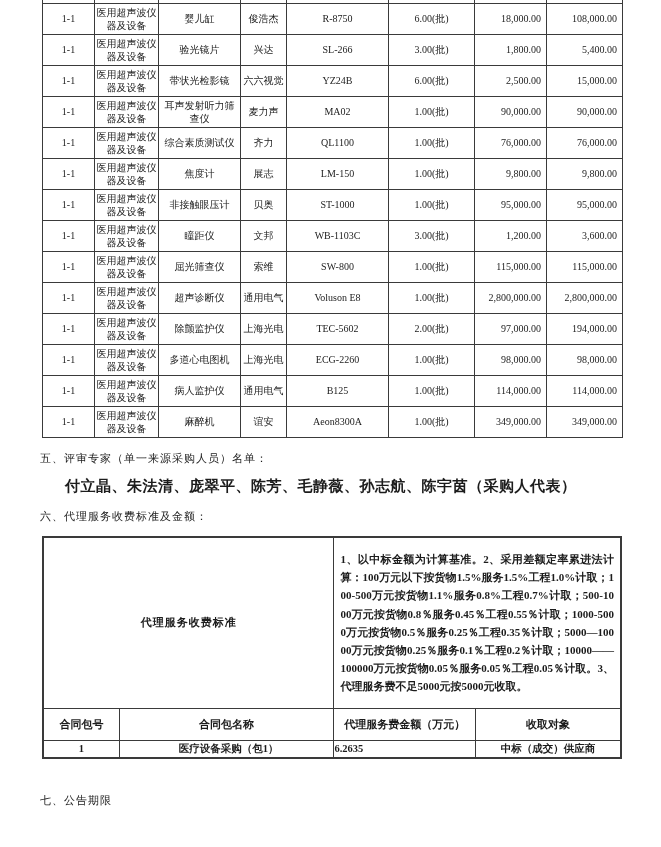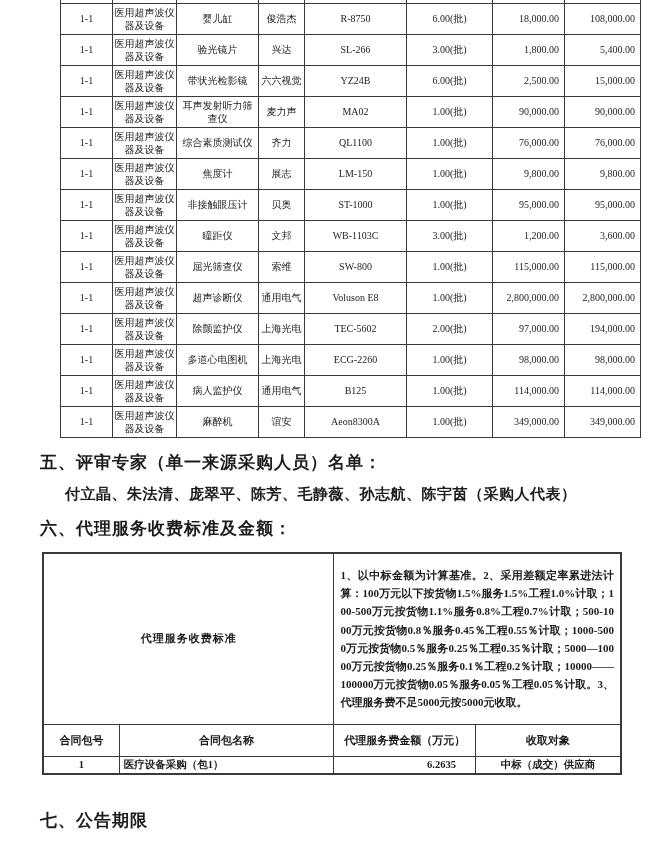--- a/index.html
+++ b/index.html
@@ -11,43 +11,43 @@
     color:#1c1c1c;
     font-family:"Liberation Serif","DejaVu Serif",serif;
     overflow:hidden;
   }
 
   
   .items-table {
     border-collapse:collapse;
     table-layout:fixed;
     width:580px;
-    margin-left:60px;
+    margin-left:42px;
   }
   .items-table td {
     border:1px solid #3a3a3a;
     font-size:10px;
     line-height:13px;
     text-align:center;
     vertical-align:middle;
     padding:2px 1px;
     word-break:break-all;
   }
   .items-table tr.stub td {
     height:3px; padding:0; font-size:0; line-height:0;
     border-top:none;
   }
   .items-table td.num { text-align:right; padding-right:5px; }
   .items-table tr.data-row { height:31px; }
 
   
   .sec-heading {
     margin:13px 0 0 40px;
-    font-size:17px;
-    font-weight:bold;
+    font-size:11px;
+    font-weight:normal;
     letter-spacing:1px;
   }
   .indent-text {
     margin:11px 0 0 65px;
     font-size:15px;
     font-weight:bold;
     letter-spacing:0.5px;
   }
 
   
@@ -72,22 +72,22 @@
   }
   .fee-desc-cell {
     padding:0 6px;
     line-height:18.2px;
     text-align:justify;
     overflow:hidden;
   }
   .fee-header-row td { height:32px; text-align:center; }
   .fee-data-row td { height:17px; font-size:10.5px; }
   .fee-data-row .pkg-no { text-align:center; }
-  .fee-data-row .pkg-name { text-align:left; padding-left:4px; }
-  .fee-data-row .fee-amount { text-align:right; padding-right:19px; }
+  .fee-data-row .pkg-name { text-align:center; padding-left:4px; }
+  .fee-data-row .fee-amount { text-align:left; padding-right:19px; }
   .fee-data-row .charge-target { text-align:center; }
 </style>
 </head>
 <body>
 
 <div class="page">
 
   <table class="items-table">
     <colgroup>
       <col style="width:52px">

